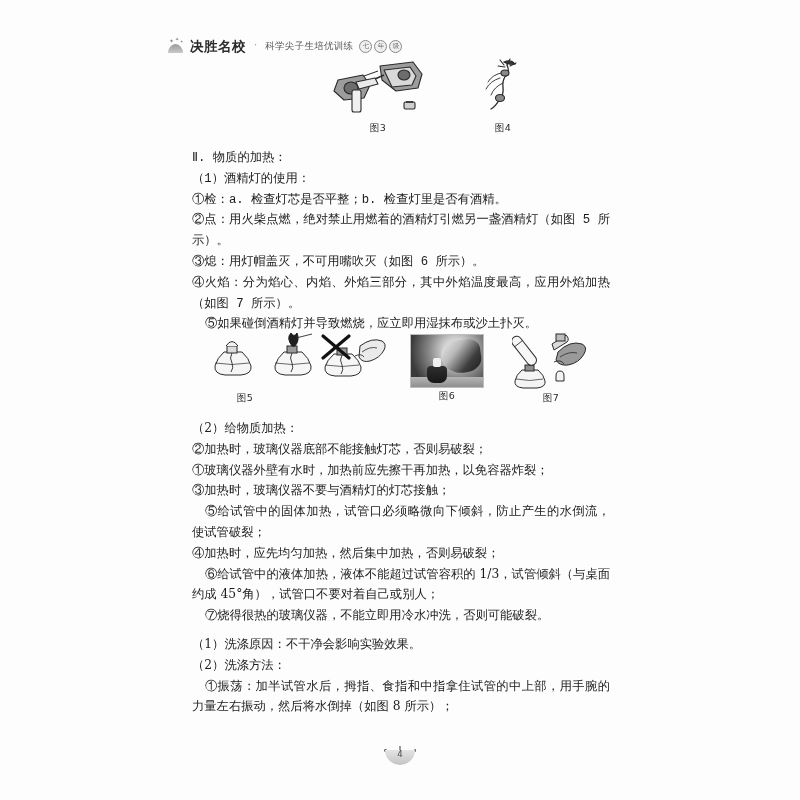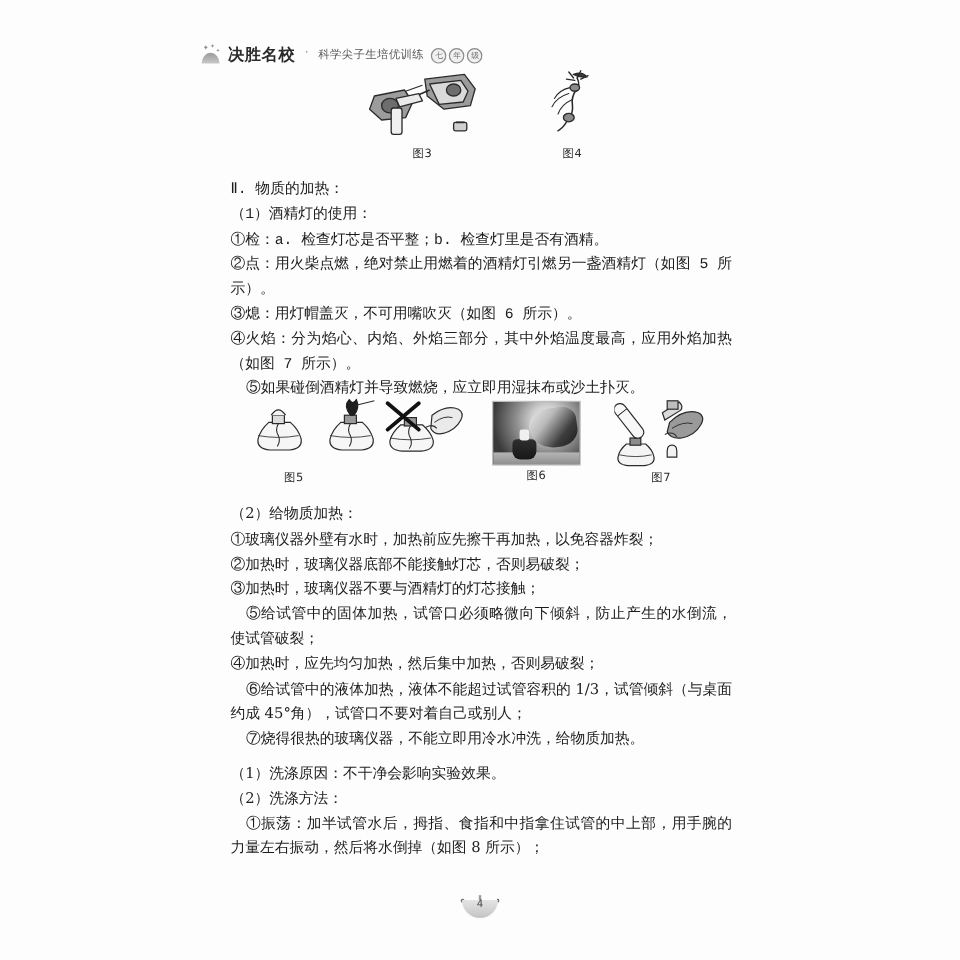--- a/index.html
+++ b/index.html
@@ -93,21 +93,21 @@
     font-size: 6.5px;
     line-height: 11px;
     text-align: center;
     background: #f0f0f0;
   }
 
   
   .figstrip-top {
     position: absolute;
     top: 58px;
-    left: 172px;
+    left: 198px;
     width: 430px;
     height: 88px;
   }
   .fig-cell {
     position: absolute;
     text-align: center;
   }
   .fig-caption {
     font-family: "DejaVu Sans", "Liberation Sans", sans-serif;
     font-size: 9.5px;
@@ -366,27 +366,27 @@
           <path d="M44 44 q0 -5 4 -5 q4 0 4 5 v5 h-8 Z" fill="#f2f2f2"></path>
         </g>
       </svg>
       <div class="fig-caption">图7</div>
     </div>
 
   </div>
 
   <div class="body-text blk-b">
     <div class="ln noind">（2）给物质加热：</div>
+    <div class="ln noind">②加热时，玻璃仪器底部不能接触灯芯，否则易破裂；</div>
     <div class="ln noind">①玻璃仪器外壁有水时，加热前应先擦干再加热，以免容器炸裂；</div>
-    <div class="ln noind">②加热时，玻璃仪器底部不能接触灯芯，否则易破裂；</div>
     <div class="ln noind">③加热时，玻璃仪器不要与酒精灯的灯芯接触；</div>
     <div class="ln ind">⑤给试管中的固体加热，试管口必须略微向下倾斜，防止产生的水倒流，使试管破裂；</div>
     <div class="ln noind">④加热时，应先均匀加热，然后集中加热，否则易破裂；</div>
     <div class="ln ind">⑥给试管中的液体加热，液体不能超过试管容积的 1/3，试管倾斜（与桌面约成 45°角），试管口不要对着自己或别人；</div>
-    <div class="ln ind">⑦烧得很热的玻璃仪器，不能立即用冷水冲洗，给物质加热。</div>
+    <div class="ln ind">⑦烧得很热的玻璃仪器，不能立即用冷水冲洗，否则可能破裂。</div>
   </div>
 
   <div class="body-text blk-c">
     <div class="ln noind">（1）洗涤原因：不干净会影响实验效果。</div>
     <div class="ln noind">（2）洗涤方法：</div>
     <div class="ln ind">①振荡：加半试管水后，拇指、食指和中指拿住试管的中上部，用手腕的力量左右振动，然后将水倒掉（如图 8 所示）；</div>
   </div>
 
   <div class="footer">
     <span class="page-orn">

